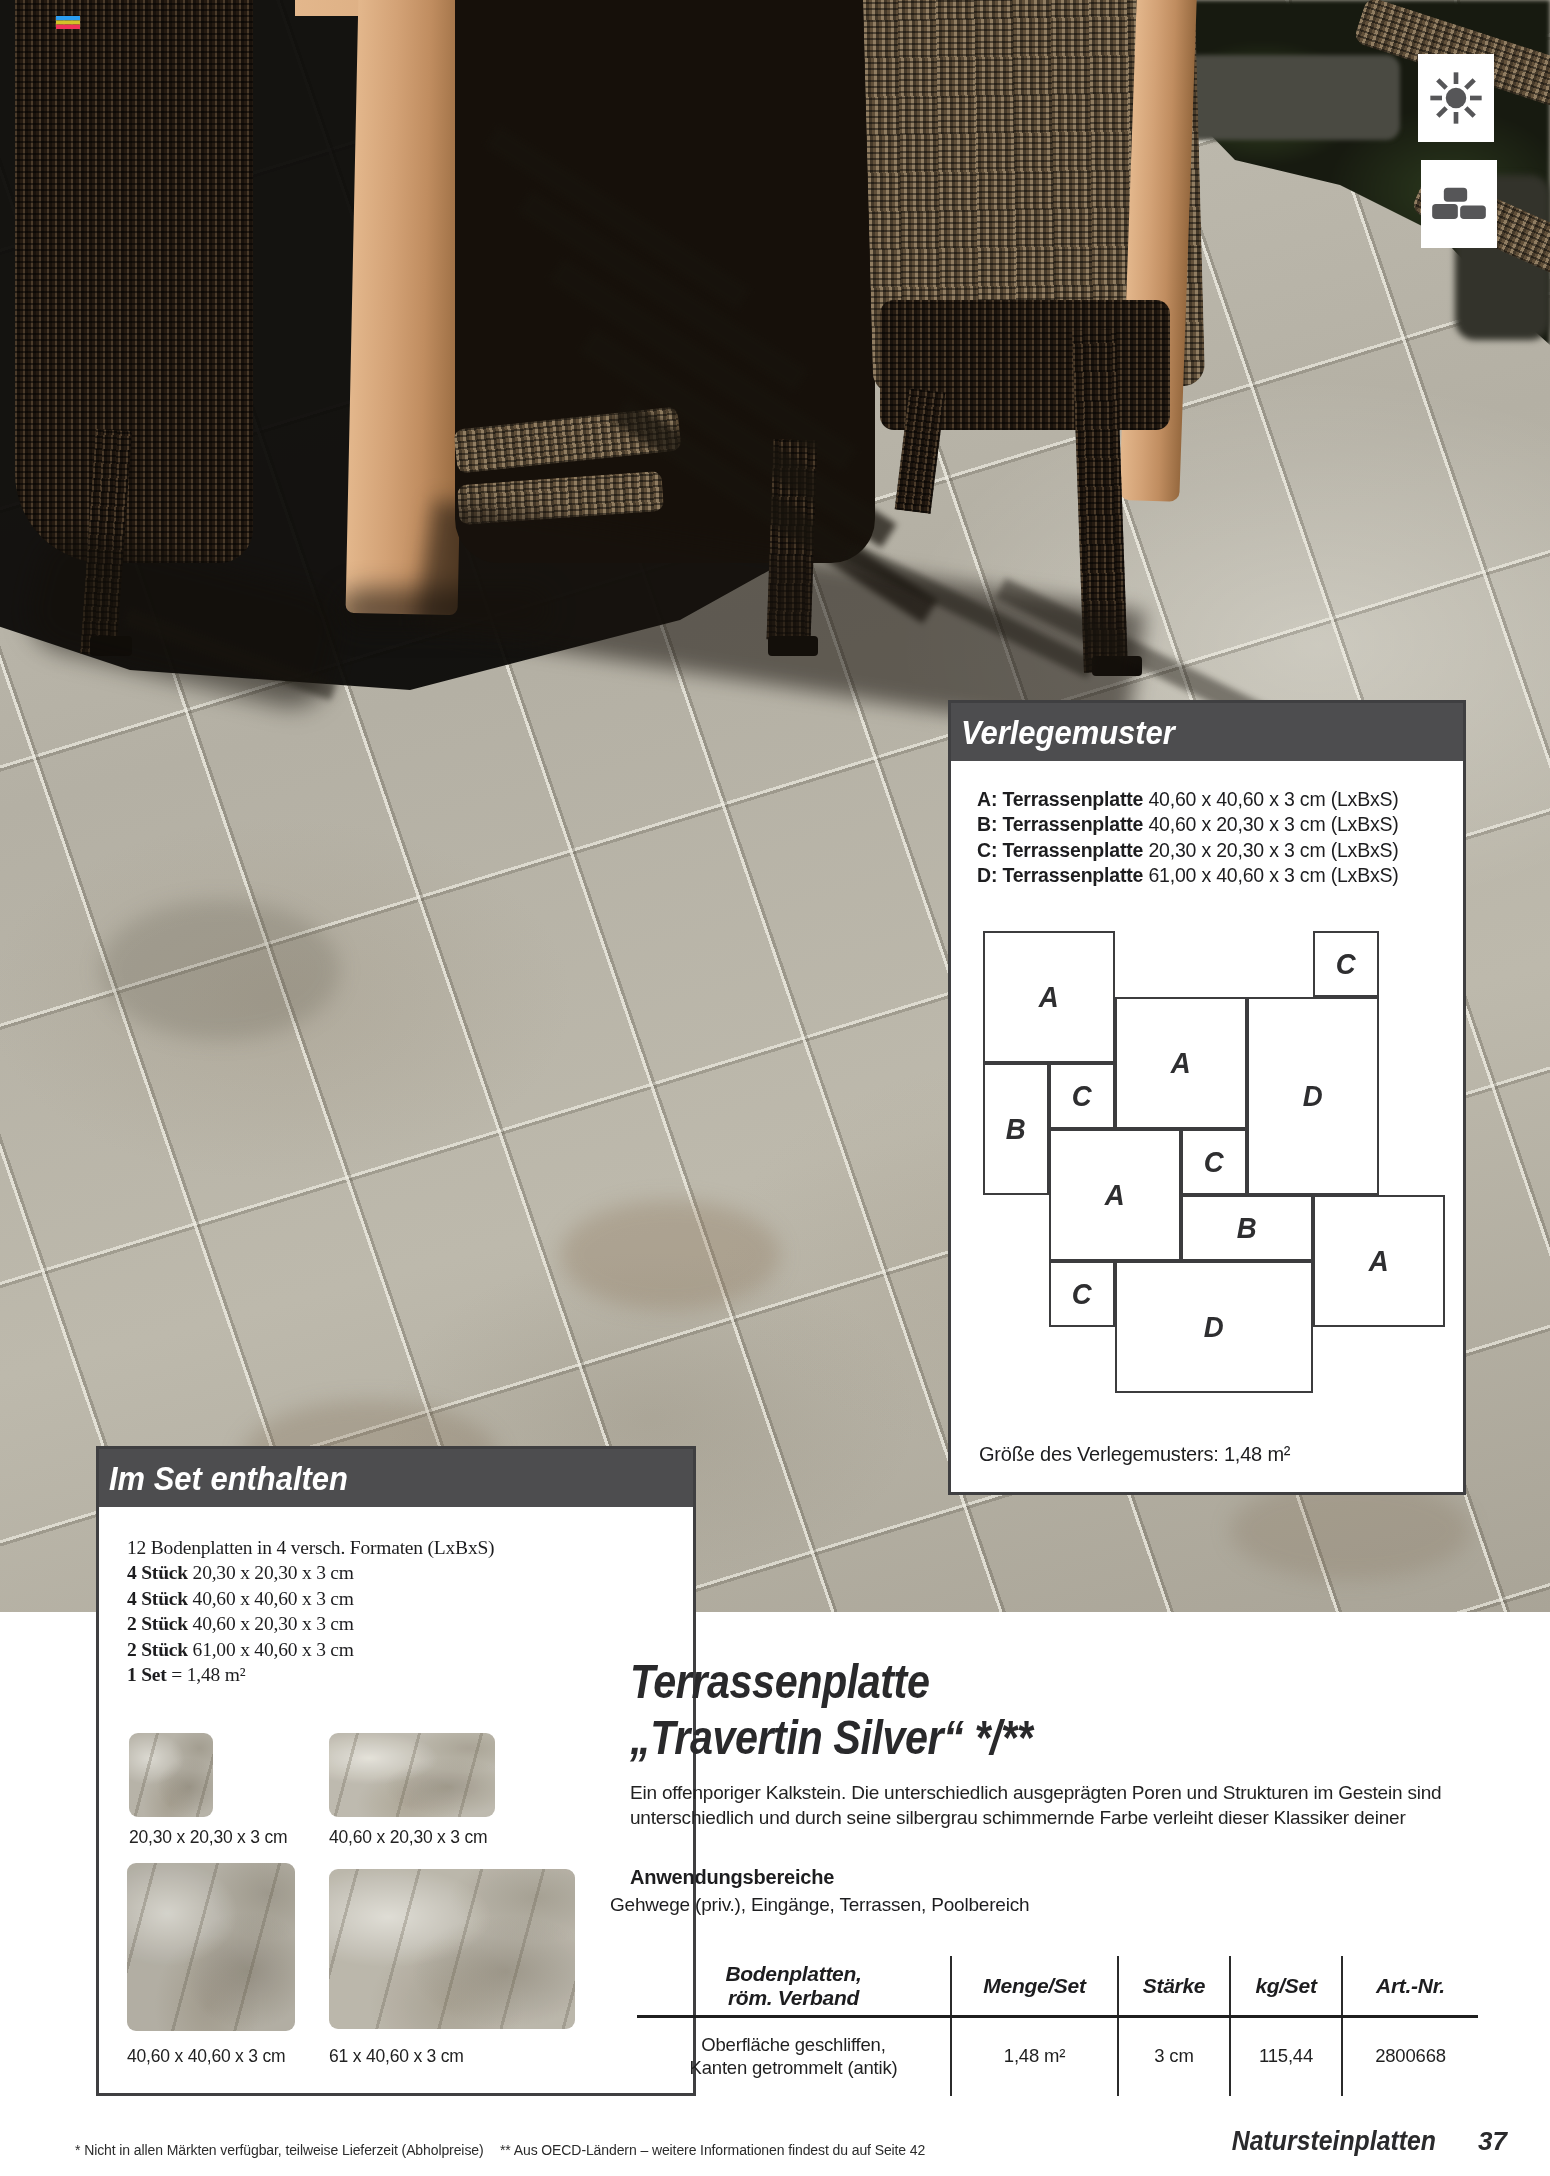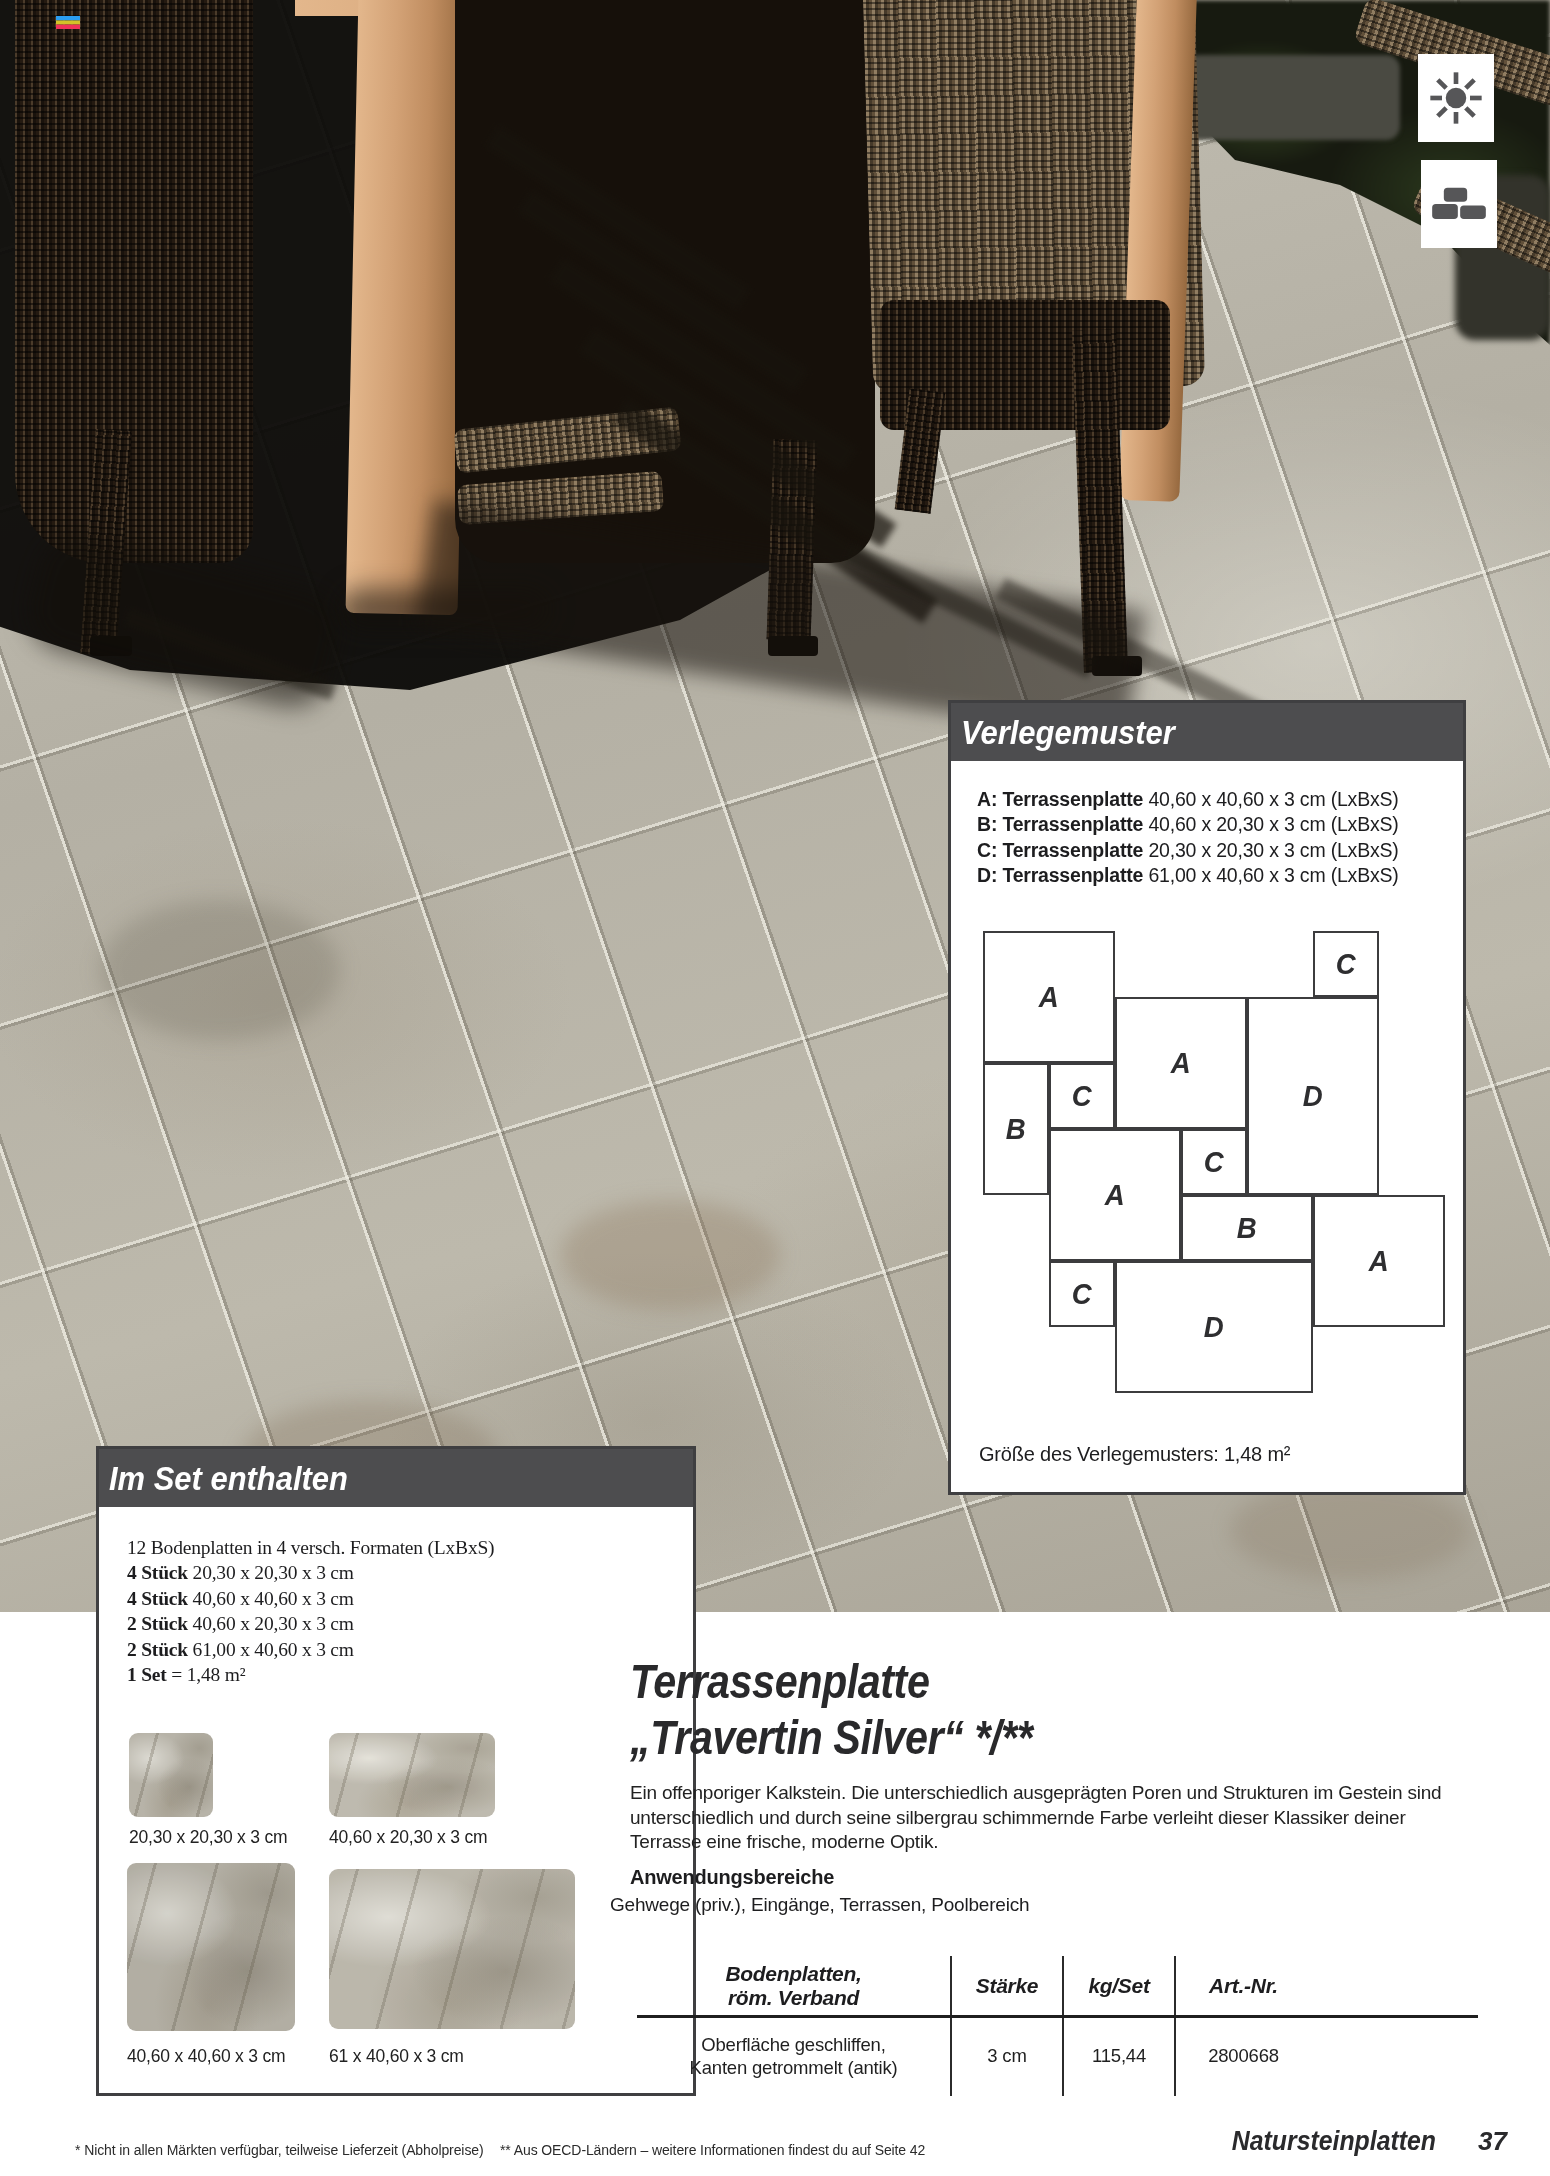--- a/index.html
+++ b/index.html
@@ -235,36 +235,43 @@
     <div class="sample-cap" style="left:28px;top:597px;">40,60 x 40,60 x 3 cm</div>
     <div class="sample-cap" style="left:230px;top:597px;">61 x 40,60 x 3 cm</div>
   </div>
 
   <div class="prod-title" style="top:1654px;">Terrassenplatte</div>
   <div class="prod-title" style="top:1710px;">„Travertin Silver“ */**</div>
 
   <div class="abs" style="left:630px;top:1781px;">
     <div class="desc-line">Ein offenporiger Kalkstein. Die unterschiedlich ausgeprägten Poren und Strukturen im Gestein sind</div>
     <div class="desc-line">unterschiedlich und durch seine silbergrau schimmernde Farbe verleiht dieser Klassiker deiner</div>
-    <div class="desc-line">Terrasse eine frische, moderne Optik.</div>
   </div>
 
   <div class="abs" style="left:630px;top:1866px;font-size:20px;font-weight:bold;letter-spacing:-.2px;">Anwendungsbereiche</div>
   <div class="abs" style="left:610px;top:1894px;font-size:19px;letter-spacing:-.2px;">Gehwege (priv.), Eingänge, Terrassen, Poolbereich</div>
 
   <div id="spec-table">
     <div class="col" style="width:313px;">
       <div class="th">
         <div>Bodenplatten,</div>
         <div>röm. Verband</div>
       </div>
       <div class="td">
         <div>Oberfläche geschliffen,</div>
         <div>Kanten getrommelt (antik)</div>
       </div>
+    </div>
+    <div class="col" style="width:167px;">
+      <div class="th">
+          <div>Menge/Set</div>
+        </div>
+      <div class="td">
+          <div>1,48 m²</div>
+        </div>
     </div>
     <div class="col" style="width:112px;">
       <div class="th">
           <div>Stärke</div>
         </div>
       <div class="td">
           <div>3 cm</div>
         </div>
     </div>
     <div class="col" style="width:112px;">

